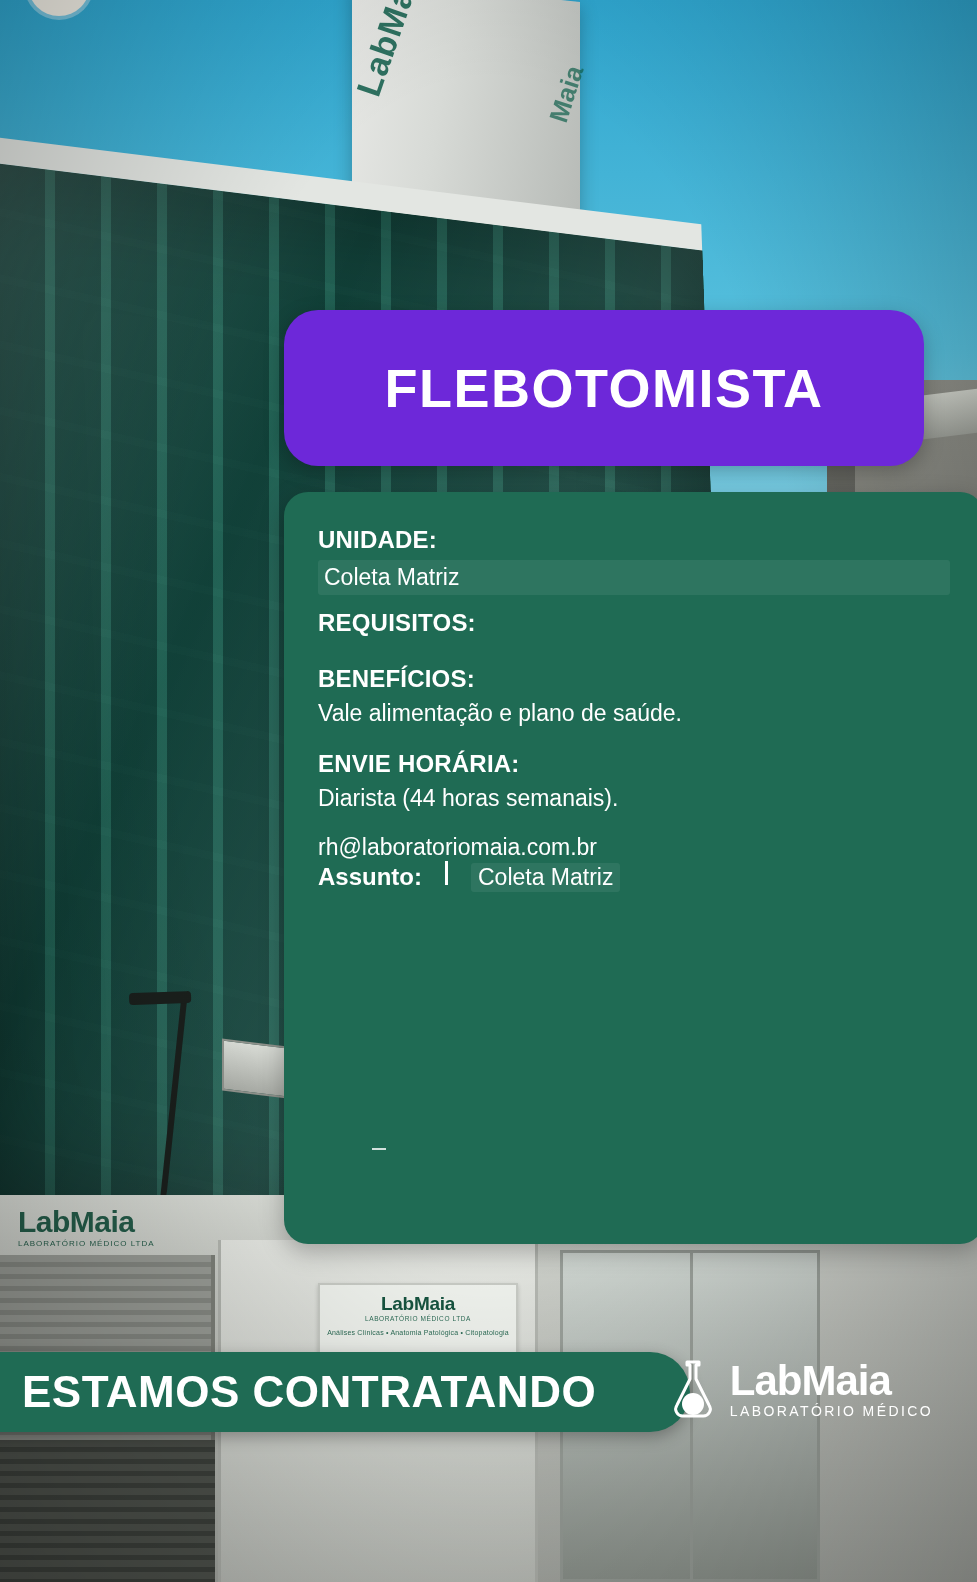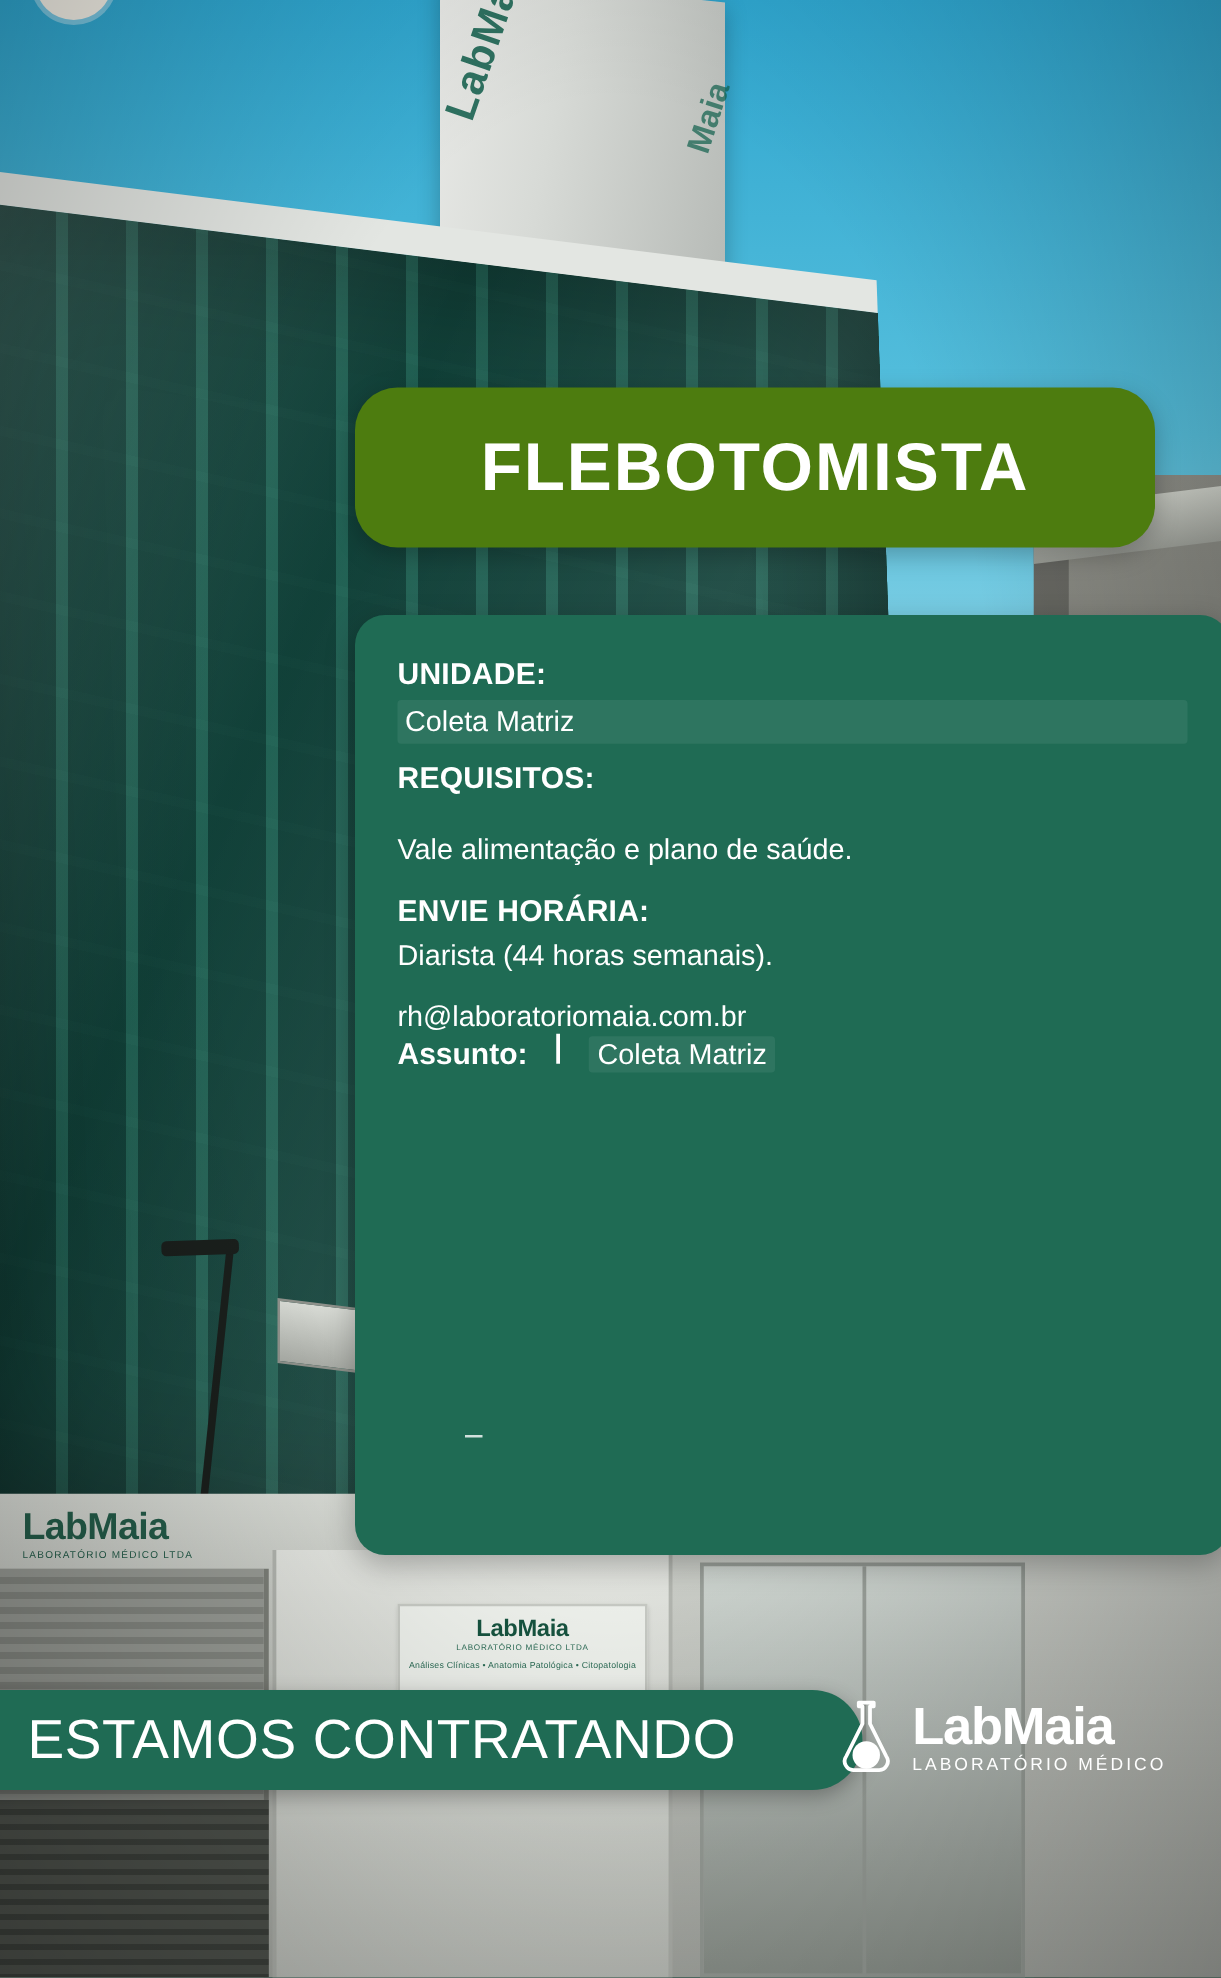--- a/index.html
+++ b/index.html
@@ -232,22 +232,22 @@
     width: 62px; height: 62px;
     border-radius: 50%;
     background: #f2efe6;
     box-shadow: 0 0 0 4px rgba(255,255,255,0.35);
   }
 
   
   .title-card {
     position: absolute;
     left: 284px; top: 310px;
-    width: 640px; height: 128px;
-    background: #4d7c0f;
+    width: 640px; height: 156px;
+    background: #6d28d9;
     border-radius: 34px;
     display: flex;
     align-items: center;
     justify-content: center;
     box-shadow: 0 6px 20px rgba(0,0,0,0.25);
   }
   .title-card h1 {
     color: #ffffff;
     font-size: 54px;
     font-weight: 700;
@@ -349,21 +349,21 @@
     background: #1f6b54;
     border-radius: 0 40px 40px 0;
     display: flex;
     align-items: center;
     padding-left: 52px;
     box-shadow: 0 5px 16px rgba(0,0,0,0.3);
   }
   .banner span {
     color: #ffffff;
     font-size: 44px;
-    font-weight: 400;
+    font-weight: 700;
     letter-spacing: 0.5px;
   }
 
   .brand {
     position: absolute;
     right: 44px; top: 1358px;
     display: flex;
     align-items: center;
     gap: 10px;
     color: #ffffff;
@@ -435,20 +435,21 @@
 
   <div class="info-card">
 
     <div class="lbl">UNIDADE:</div>
     <div class="field-wide val">Coleta Matriz</div>
 
     <div class="lbl">REQUISITOS:</div>
 
     <div class="gap"></div>
 
+    <div class="lbl">BENEFÍCIOS:</div>
     <div class="val">Vale alimentação e plano de saúde.</div>
 
     <div class="gap"></div>
 
     <div class="lbl">ENVIE HORÁRIA:</div>
     <div class="val">Diarista (44 horas semanais).</div>
 
     <div class="gap"></div>
 
     <div class="mail">

